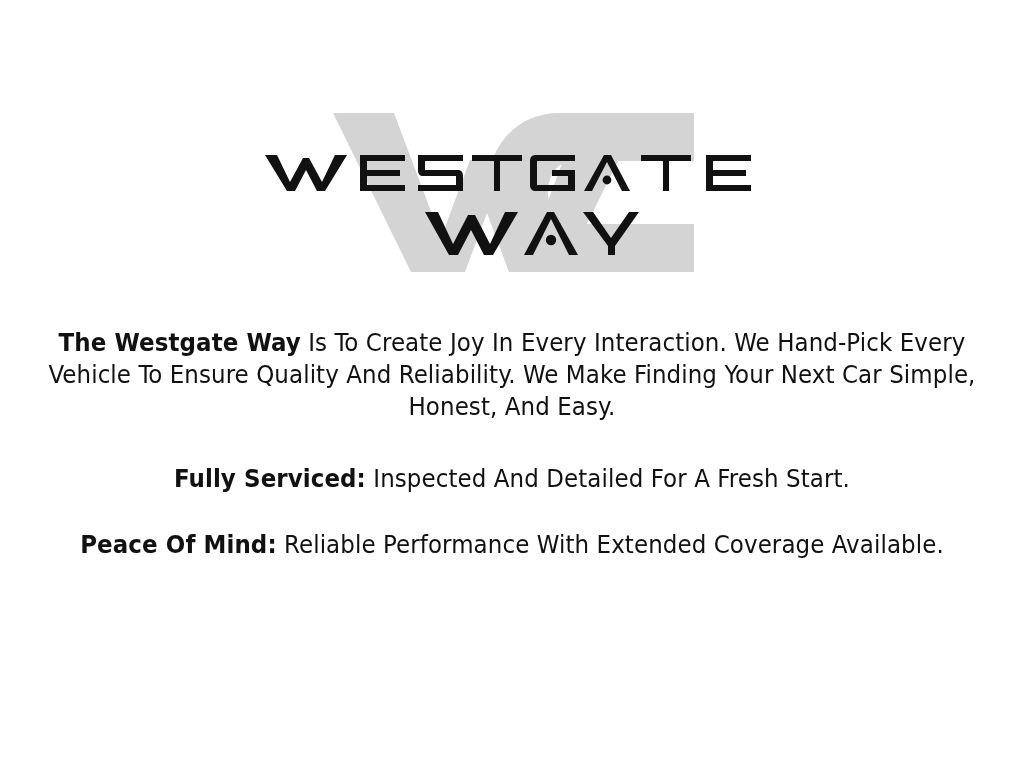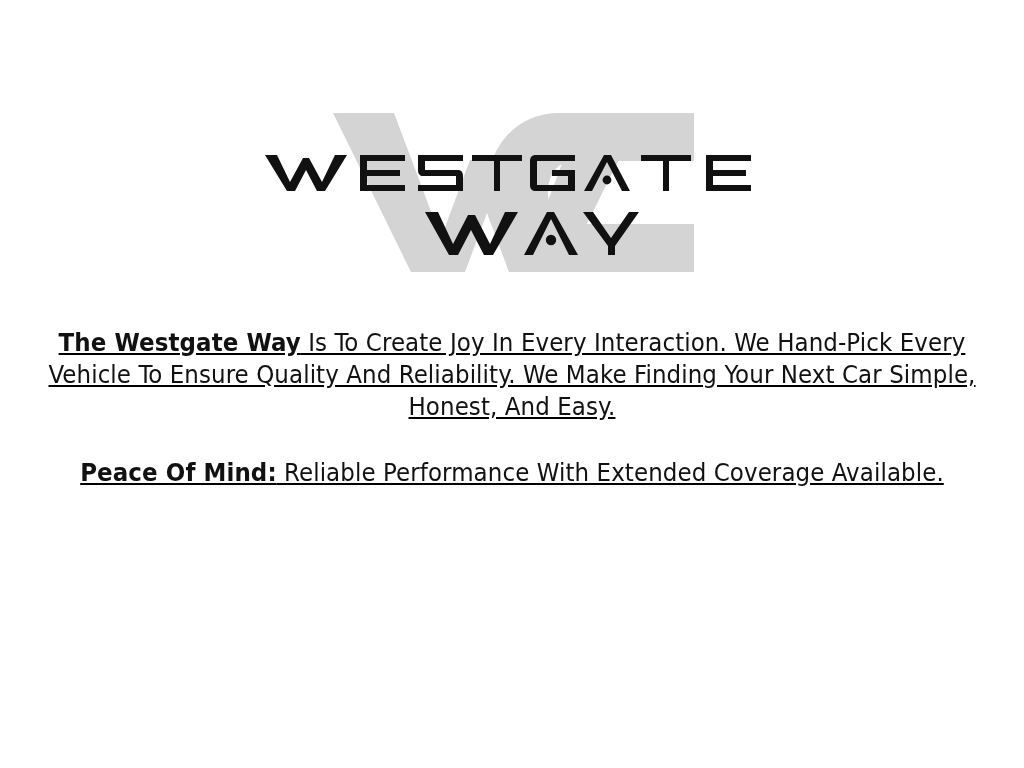--- a/index.html
+++ b/index.html
@@ -51,21 +51,20 @@
     height: 290px;
   }
 
   
   .content {
     width: 1024px;
     flex: 1 1 auto;
     display: flex;
     flex-direction: column;
     align-items: center;
-    text-decoration: underline;
   }
 
   .para {
     width: 930px;
     margin: 0 auto;
     text-align: center;
     color: #111111;
     font-family: "DejaVu Sans Condensed", "Liberation Sans Narrow", "Liberation Sans", sans-serif;
     font-size: 25.5px;
     line-height: 32px;
@@ -137,18 +136,19 @@
 
         <path d="M583 212 L593 212 L611 238 L629 212 L639 212 L615 246 L615 255 L608 255 L608 246 Z"></path>
       </g>
     </svg>
   </div>
 
   <div class="content">
 
     <p class="para para-intro"><span class="lead">The Westgate Way</span><span> Is To Create Joy In Every Interaction. We Hand-Pick Every Vehicle To Ensure Quality And Reliability. We Make Finding Your Next Car Simple, Honest, And Easy.</span></p>
 
+    <p class="para para-point para-point-first"><span class="lead">Fully Serviced:</span><span> Inspected And Detailed For A Fresh Start.</span></p>
 
 
     <p class="para para-point para-last"><span class="lead">Peace Of Mind:</span><span> Reliable Performance With Extended Coverage Available.</span></p>
 
   </div>
 </div>
 
 </body></html>

